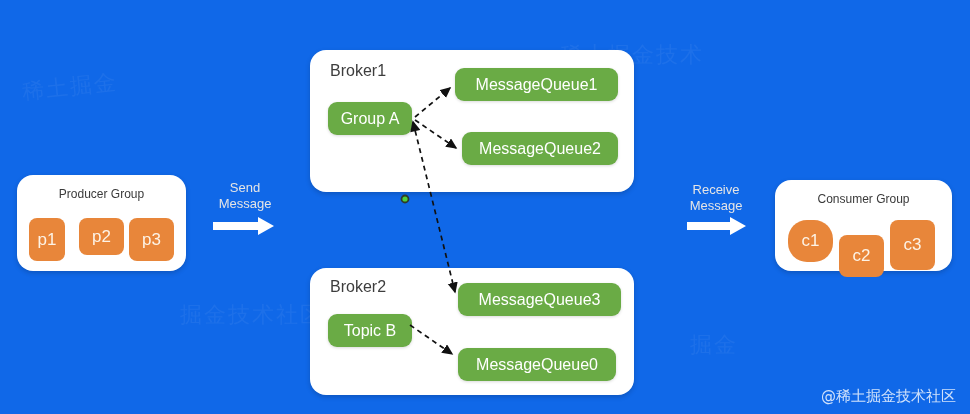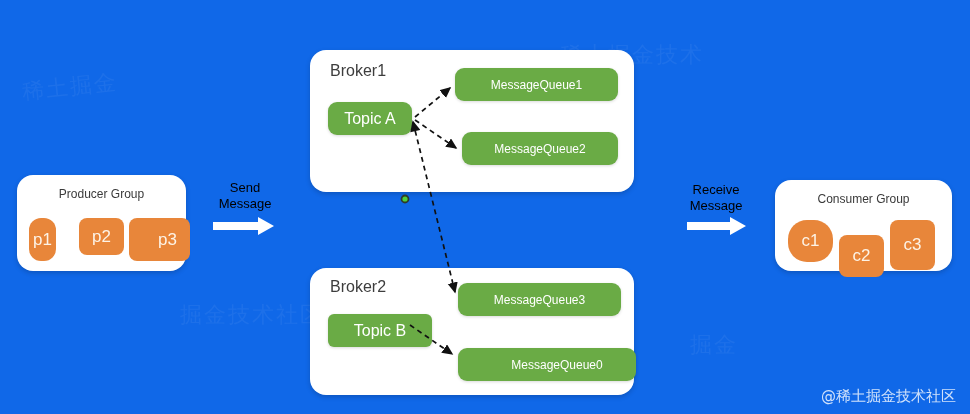--- a/index.html
+++ b/index.html
@@ -71,26 +71,26 @@
     background: #6aab45;
     border-radius: 9px;
     color: #ffffff;
     font-size: 16px;
     display: flex;
     align-items: center;
     justify-content: center;
     box-shadow: 0 1px 3px rgba(0,0,0,0.15);
   }
   .chip-topic { font-size: 16px; }
-  .chip-mq    { font-size: 12px; }
+  .chip-mq    { font-size: 16px; }
 
   
   .flow-label {
     position: absolute;
-    color: #000000;
+    color: #e5e5e5;
     font-size: 13px;
     text-align: center;
     line-height: 16px;
     white-space: nowrap;
   }
 
   svg.overlay {
     position: absolute;
     left: 0;
     top: 0;
@@ -114,42 +114,42 @@
 
 <div id="canvas">
 
   <div class="bg-wm wm1">稀土掘金</div>
   <div class="bg-wm wm2">掘金技术社区</div>
   <div class="bg-wm wm3">稀土掘金技术</div>
   <div class="bg-wm wm4">掘金</div>
 
   <div class="card" style="left:17px; top:175px; width:169px; height:96px;">
     <div class="card-title group-title">Producer Group</div>
-    <div class="chip-orange" style="left:12px; top:43px; width:27px; height:43px;border-radius:12px;">p1</div>
+    <div class="chip-orange" style="left:12px; top:43px; width:36px; height:43px;">p1</div>
     <div class="chip-orange" style="left:62px; top:43px; width:45px; height:37px;">p2</div>
-    <div class="chip-orange" style="left:112px; top:43px; width:45px; height:43px;padding-left:16px;">p3</div>
+    <div class="chip-orange" style="left:112px; top:43px; width:45px; height:43px;">p3</div>
   </div>
 
   <div class="flow-label" style="left:205px; top:180px; width:80px;">
     <div>Send</div>
     <div>Message</div>
   </div>
 
   <div class="card" style="left:310px; top:50px; width:324px; height:142px;text-align:center;">
     <div class="card-title" style="left:20px; top:12px;">Broker1</div>
-    <div class="chip-green chip-topic" style="left:18px; top:52px; width:84px; height:33px;">Topic A</div>
+    <div class="chip-green chip-topic" style="left:18px; top:52px; width:84px; height:33px;">Group A</div>
     <div class="chip-green chip-mq" style="left:145px; top:18px; width:163px; height:33px;">MessageQueue1</div>
     <div class="chip-green chip-mq" style="left:152px; top:82px; width:156px; height:33px;">MessageQueue2</div>
   </div>
 
   <div class="card" style="left:310px; top:268px; width:324px; height:127px;">
     <div class="card-title" style="left:20px; top:10px;">Broker2</div>
-    <div class="chip-green chip-topic" style="left:18px; top:46px; width:104px; height:33px;border-radius:6px;">Topic B</div>
+    <div class="chip-green chip-topic" style="left:18px; top:46px; width:84px; height:33px;">Topic B</div>
     <div class="chip-green chip-mq" style="left:148px; top:15px; width:163px; height:33px;">MessageQueue3</div>
-    <div class="chip-green chip-mq" style="left:148px; top:80px; width:158px; height:33px;padding-left:20px;">MessageQueue0</div>
+    <div class="chip-green chip-mq" style="left:148px; top:80px; width:158px; height:33px;">MessageQueue0</div>
   </div>
 
   <div class="flow-label" style="left:676px; top:182px; width:80px;">
     <div>Receive</div>
     <div>Message</div>
   </div>
 
   <div class="card" style="left:775px; top:180px; width:177px; height:91px;">
     <div class="card-title group-title">Consumer Group</div>
     <div class="chip-orange" style="left:13px; top:40px; width:45px; height:42px;border-radius:19px;">c1</div>

